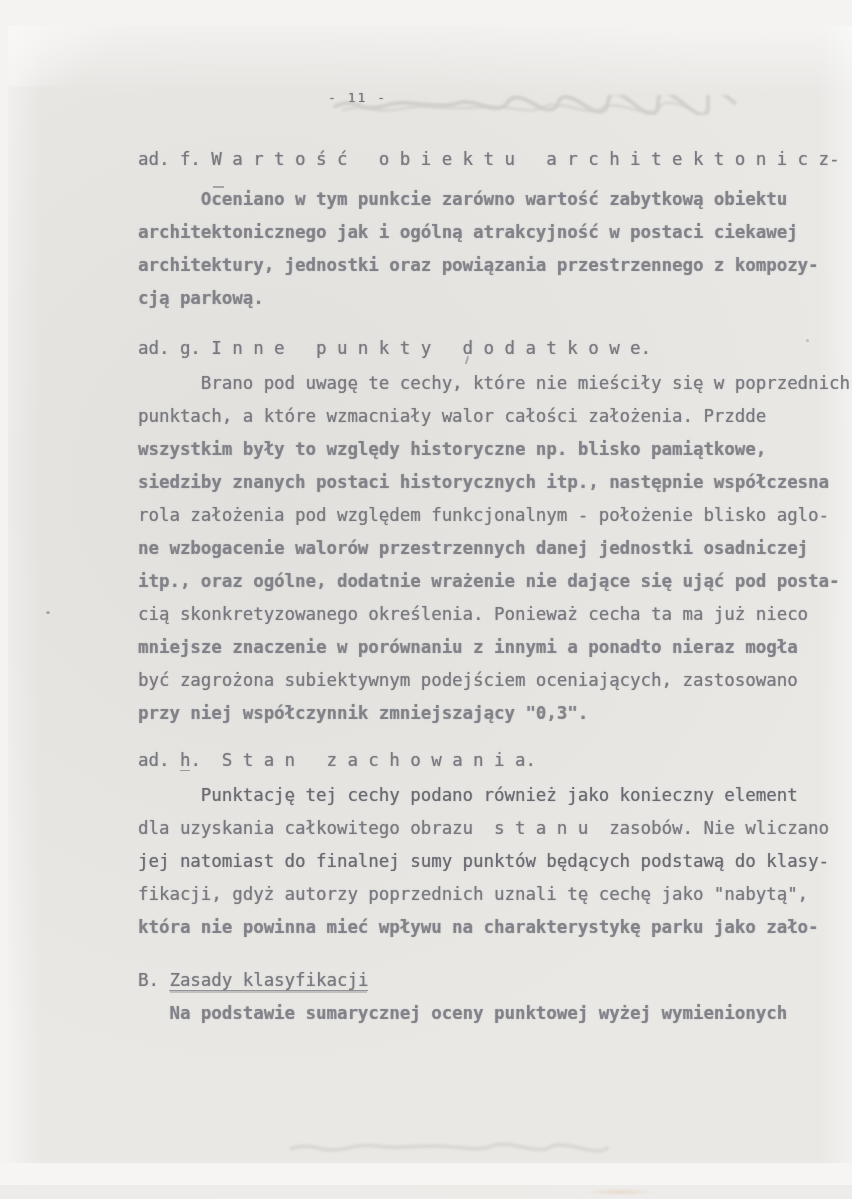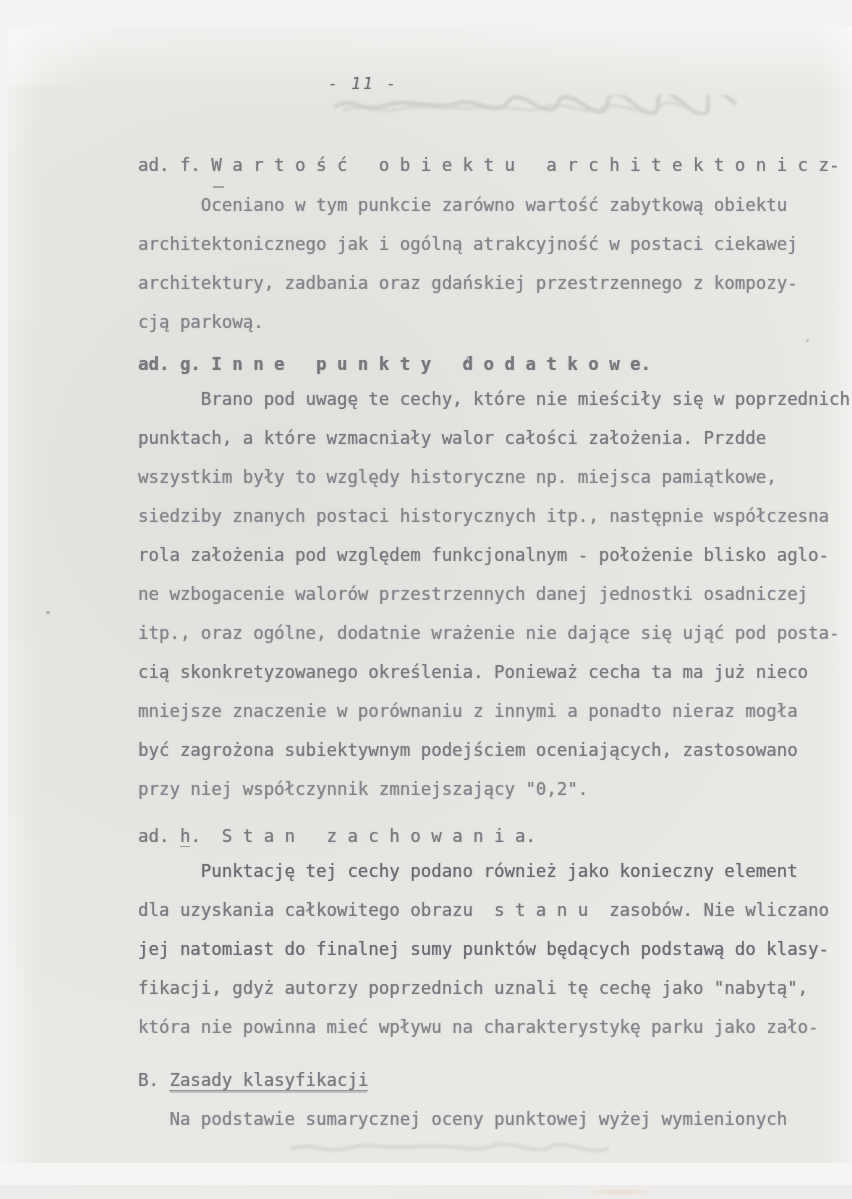--- a/index.html
+++ b/index.html
@@ -37,44 +37,43 @@
   }
 
   
   .text-block{
     position:absolute;left:138px;top:143px;width:714px;
     color:rgba(112,112,120,0.82);
     font-size:17.4px;
     text-shadow:0 0 1.2px rgba(112,112,120,0.55), 0.4px 0.4px 0.6px rgba(112,112,120,0.3);
   }
   .line{
-    display:block;height:33px;line-height:33px;white-space:pre;margin-top:6px;
+    display:block;height:33px;line-height:33px;white-space:pre;
   }
-  .faint{color:rgba(120,120,128,0.68);}
+  .faint{color:rgba(120,120,128,0.68);font-weight:bold;}
   .dark{color:rgba(100,100,108,0.9);}
   .mt7{margin-top:7px;}
-  .mt9{margin-top:9px;font-weight:bold;}
+  .mt9{margin-top:17px;}
   .mt2{margin-top:2px;}
   .mt22{margin-top:14px;}
   .mt20{margin-top:20px;}
   .u-letter{
     border-bottom:1.5px solid rgba(105,105,112,0.6);
   }
   .u-title{
     border-bottom:1.5px solid rgba(100,100,108,0.65);
     box-shadow:0 3px 0 -1px rgba(120,120,126,0.35);
     text-align:center;
   }
 
   .page-number{
-    position:absolute;left:328px;top:74px;
+    position:absolute;left:328px;top:90px;
     color:rgba(100,100,108,0.85);
-    font-size:16px;letter-spacing:2px;white-space:pre;
+    font-size:13px;letter-spacing:2px;white-space:pre;
     text-shadow:0 0 1.2px rgba(100,100,108,0.5);
-    font-style:italic;
   }
 
   
   .smudge-top{
     position:absolute;left:332px;top:95px;width:432px;height:20px;
     filter:blur(0.8px);opacity:0.55;
   }
   .smudge-bottom{
     position:absolute;left:288px;top:1140px;width:350px;height:16px;
     filter:blur(1.2px);opacity:0.35;
@@ -114,35 +113,35 @@
 
 <svg class="smudge-bottom" viewBox="0 0 350 16" xmlns="http://www.w3.org/2000/svg">
   <path d="M2,9 q14,-5 28,-1 t30,0 t28,-2 t30,1 t28,-1 t30,2 t28,-2 t30,1 t28,0 t30,1 t28,-1" fill="none" stroke="#b3b1ae" stroke-width="4" opacity="0.8"></path>
 </svg>
 
 <main class="text-block">
 
   <div class="line">ad. f. W a r t o ś ć   o b i e k t u   a r c h i t e k t o n i c z-</div>
   <div class="line mt7 faint">      Oceniano w tym punkcie zarówno wartość zabytkową obiektu</div>
   <div class="line faint">architektonicznego jak i ogólną atrakcyjność w postaci ciekawej</div>
-  <div class="line faint">architektury, zadbania oraz gdańskiej przestrzennego z kompozy-</div>
+  <div class="line faint">architektury, jednostki oraz powiązania przestrzennego z kompozy-</div>
   <div class="line faint">cją parkową.</div>
 
   <div class="line mt9">ad. g. I n n e   p u n k t y   d o d a t k o w e.</div>
   <div class="line mt2">      Brano pod uwagę te cechy, które nie mieściły się w poprzednich</div>
   <div class="line">punktach, a które wzmacniały walor całości założenia. Przdde</div>
-  <div class="line faint">wszystkim były to względy historyczne np. miejsca pamiątkowe,</div>
+  <div class="line faint">wszystkim były to względy historyczne np. blisko pamiątkowe,</div>
   <div class="line faint">siedziby znanych postaci historycznych itp., następnie współczesna</div>
   <div class="line">rola założenia pod względem funkcjonalnym - położenie blisko aglo-</div>
   <div class="line faint">ne wzbogacenie walorów przestrzennych danej jednostki osadniczej</div>
   <div class="line faint">itp., oraz ogólne, dodatnie wrażenie nie dające się ująć pod posta-</div>
   <div class="line">cią skonkretyzowanego określenia. Ponieważ cecha ta ma już nieco</div>
   <div class="line faint">mniejsze znaczenie w porównaniu z innymi a ponadto nieraz mogła</div>
   <div class="line">być zagrożona subiektywnym podejściem oceniających, zastosowano</div>
-  <div class="line faint">przy niej współczynnik zmniejszający "0,2".</div>
+  <div class="line faint">przy niej współczynnik zmniejszający "0,3".</div>
 
   <div class="line mt22"><span>ad. </span><span class="u-letter">h</span><span>.  S t a n   z a c h o w a n i a.</span></div>
   <div class="line mt2 dark">      Punktację tej cechy podano również jako konieczny element</div>
   <div class="line">dla uzyskania całkowitego obrazu  s t a n u  zasobów. Nie wliczano</div>
   <div class="line dark">jej natomiast do finalnej sumy punktów będących podstawą do klasy-</div>
   <div class="line">fikacji, gdyż autorzy poprzednich uznali tę cechę jako "nabytą",</div>
   <div class="line faint">która nie powinna mieć wpływu na charakterystykę parku jako zało-</div>
 
   <div class="line mt20"><span>B. </span><span class="u-title">Zasady klasyfikacji</span></div>
   <div class="line faint">   Na podstawie sumarycznej oceny punktowej wyżej wymienionych</div>

